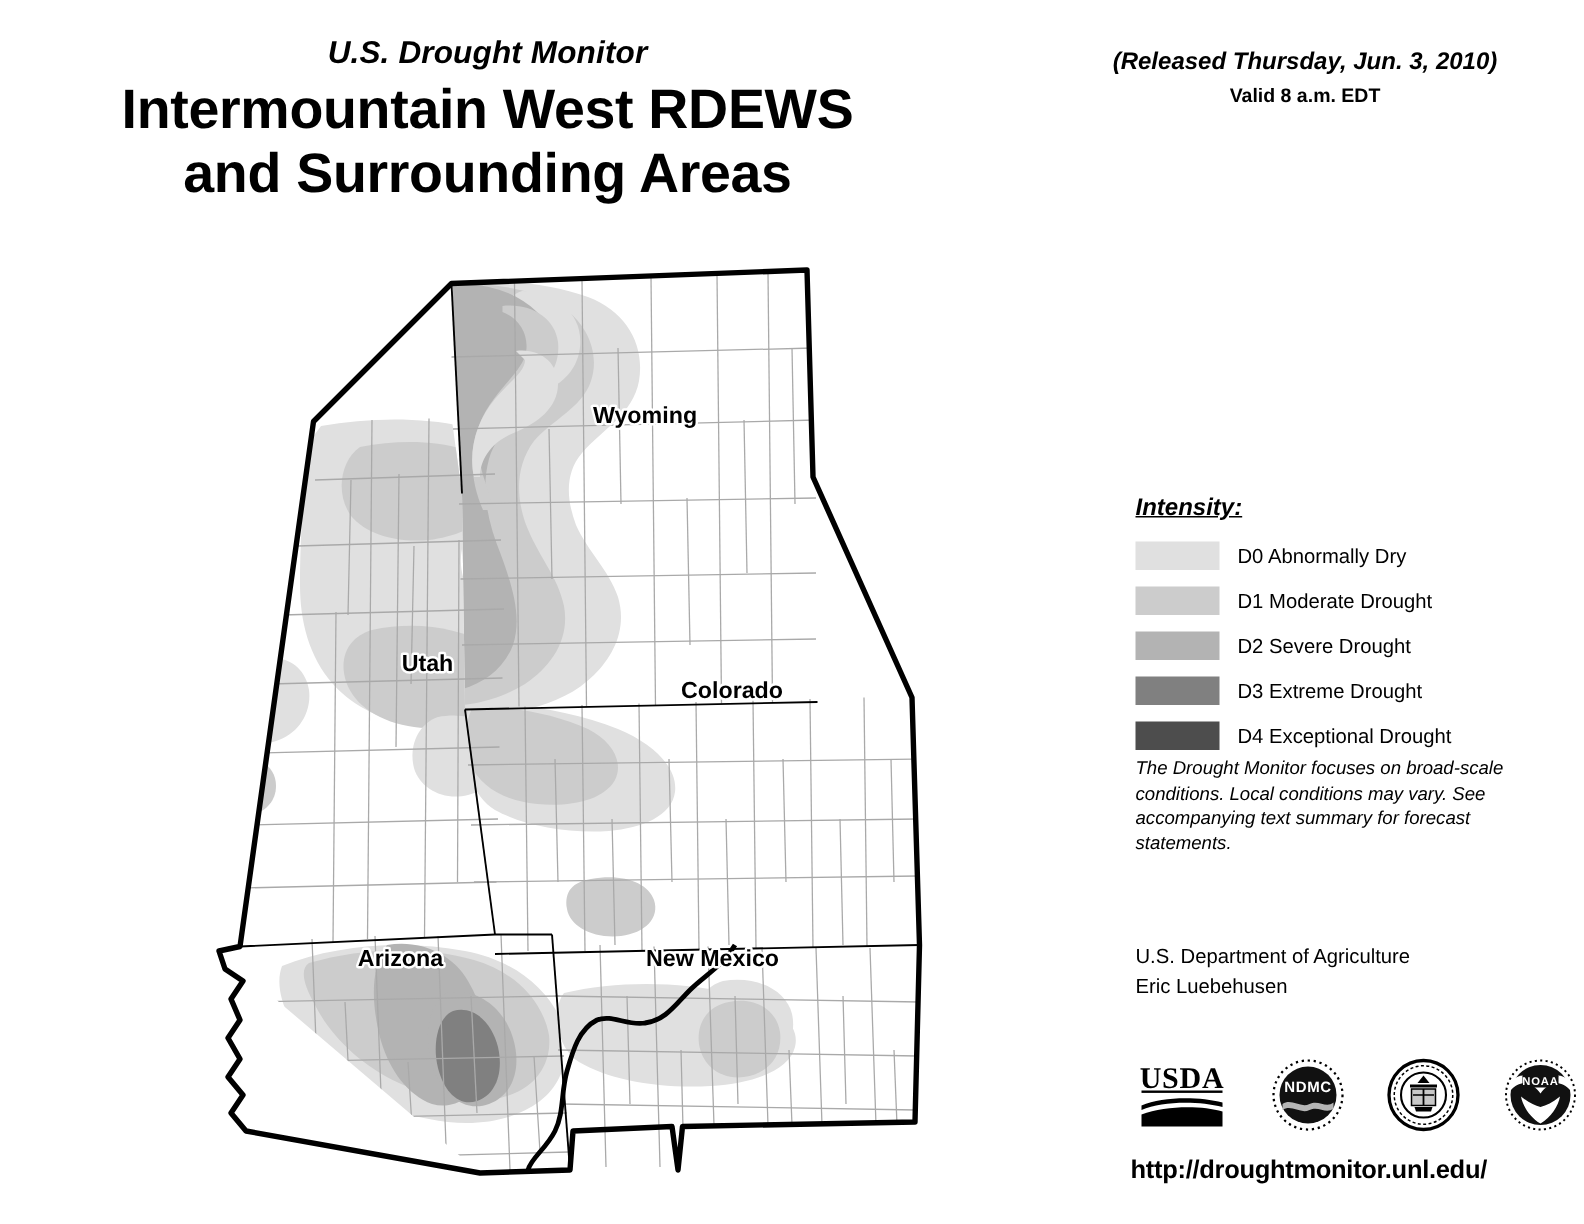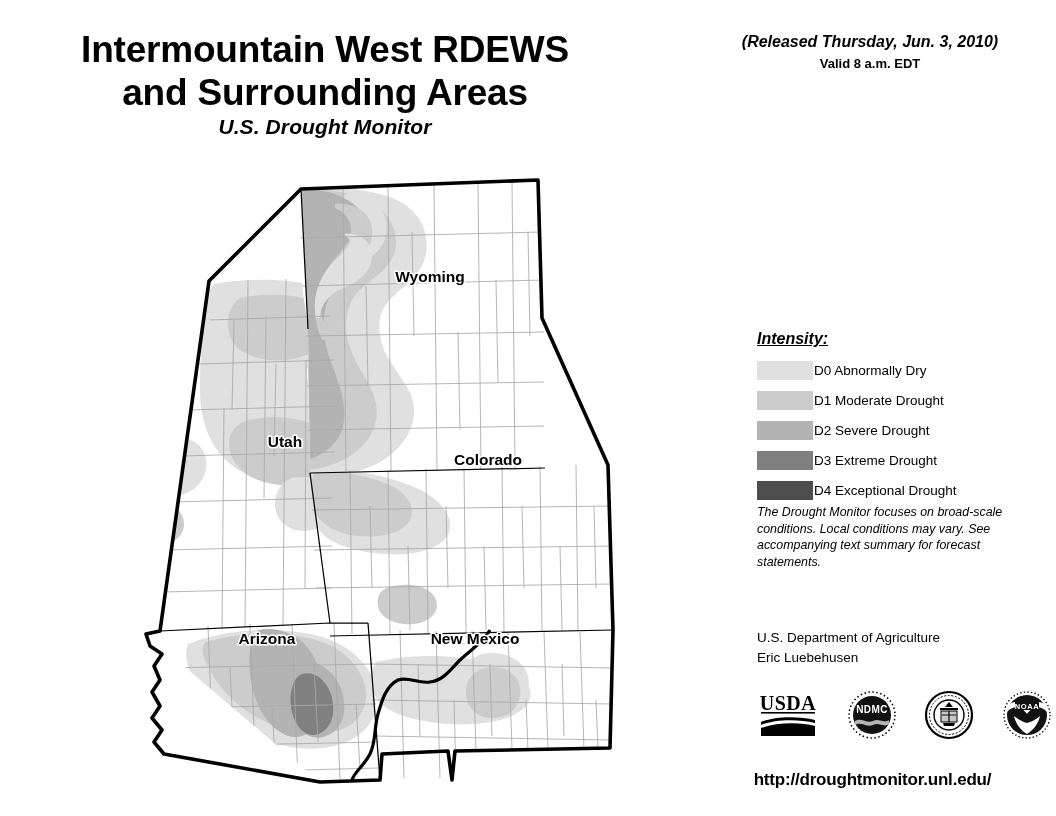--- a/index.html
+++ b/index.html
@@ -110,21 +110,21 @@
     height: 21px;
     margin-bottom: 9px;
   }
   .legend-swatch {
     width: 56px;
     height: 19px;
     flex: 0 0 auto;
   }
   .legend-label {
     font-size: 13.5px;
-    margin-left: 1px;
+    margin-left: 12px;
     white-space: nowrap;
     line-height: 1;
   }
 
   
   #disclaimer {
     position: absolute;
     left: 757px;
     top: 504px;
     width: 265px;
@@ -149,21 +149,21 @@
   }
   .author-line {
     font-size: 13.5px;
     line-height: 1.45;
   }
 
   
   #logo-row {
     position: absolute;
     left: 757px;
-    top: 688px;
+    top: 703px;
     width: 295px;
     height: 58px;
     display: flex;
     align-items: center;
     justify-content: space-between;
   }
   .logo { flex: 0 0 auto; }
 
   
   #url-line {
@@ -174,25 +174,25 @@
     text-align: center;
     font-size: 17px;
     font-weight: bold;
     letter-spacing: -0.2px;
   }
 </style>
 </head>
 <body>
 
 <div id="title-block">
+  <div id="supertitle">U.S. Drought Monitor</div>
   <div id="maintitle">
     <span class="tl">Intermountain West RDEWS</span>
     <span class="tl">and Surrounding Areas</span>
   </div>
-  <div id="supertitle">U.S. Drought Monitor</div>
 </div>
 
 <div id="date-block">
   <div id="date-released">(Released Thursday, Jun. 3, 2010)</div>
   <div id="date-valid">Valid 8 a.m. EDT</div>
 </div>
 
 <div id="map-wrap">
 <svg id="map-svg" viewBox="0 0 520 625" xmlns="http://www.w3.org/2000/svg">
   <defs>

